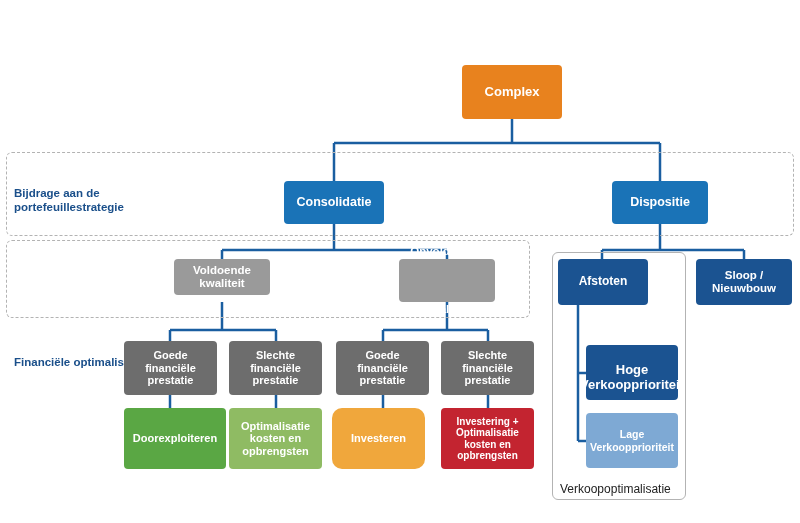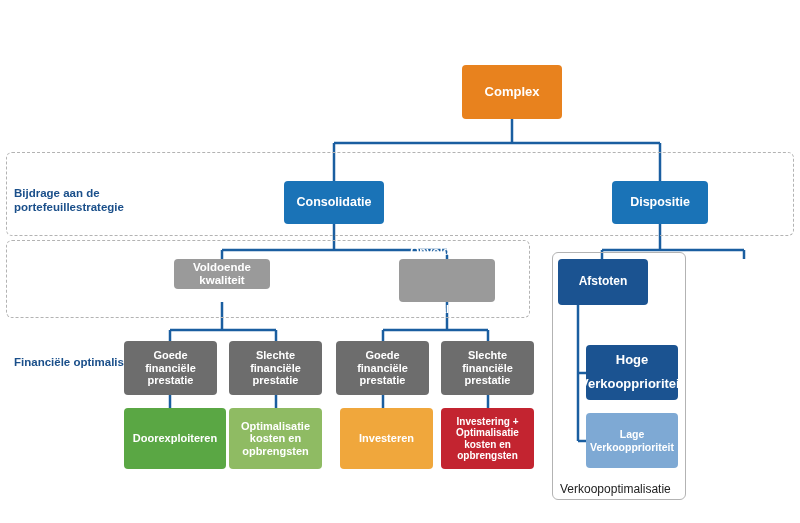--- a/index.html
+++ b/index.html
@@ -15,21 +15,21 @@
 
   .node{
     position:absolute;
     border-radius:4px;
     display:flex;align-items:center;justify-content:center;
     text-align:center;
     color:#ffffff;
     font-weight:bold;
     line-height:1.15;
     box-sizing:border-box;
-    padding:8px 4px;
+    padding:18px 4px;
     z-index:3;
   }
   .node span{display:block;}
 
   .orange{background:#e8821e;}
   .blue{background:#1a73b7;}
   .gray{background:#9a9a9a;}
   .darkgray{background:#6d6d6d;}
   .darkblue{background:#1b5391;}
   .lightblue{background:#7ea9d4;}
@@ -147,20 +147,24 @@
 
   <div class="node gray" style="left:399px;top:259px;width:96px;height:43px;font-size:11.5px;flex-direction:column;gap:44px;">
     <span>Onvoldoende</span>
     <span>kwaliteit</span>
   </div>
 
   <div class="node darkblue" style="left:558px;top:259px;width:90px;height:46px;font-size:12px;">
     <span>Afstoten</span>
   </div>
 
+  <div class="node darkblue" style="left:696px;top:259px;width:96px;height:46px;font-size:11.5px;flex-direction:column;">
+    <span>Sloop /</span>
+    <span>Nieuwbouw</span>
+  </div>
 
   <div class="node darkgray" style="left:124px;top:341px;width:93px;height:54px;font-size:11px;flex-direction:column;">
     <span>Goede financiële</span>
     <span>prestatie</span>
   </div>
 
   <div class="node darkgray" style="left:229px;top:341px;width:93px;height:54px;font-size:11px;flex-direction:column;">
     <span>Slechte financiële</span>
     <span>prestatie</span>
   </div>
@@ -178,21 +182,21 @@
   <div class="node green" style="left:124px;top:408px;width:102px;height:61px;font-size:11px;">
     <span>Doorexploiteren</span>
   </div>
 
   <div class="node lightgreen" style="left:229px;top:408px;width:93px;height:61px;font-size:11px;flex-direction:column;">
     <span>Optimalisatie</span>
     <span>kosten en</span>
     <span>opbrengsten</span>
   </div>
 
-  <div class="node amber" style="left:340px;top:408px;width:93px;height:61px;font-size:11px;">
+  <div class="node amber" style="left:332px;top:408px;width:93px;height:61px;font-size:11px;border-radius:10px;">
     <span>Investeren</span>
   </div>
 
   <div class="node red" style="left:441px;top:408px;width:93px;height:61px;font-size:10px;flex-direction:column;">
     <span>Investering +</span>
     <span>Optimalisatie</span>
     <span>kosten en</span>
     <span>opbrengsten</span>
   </div>
 

